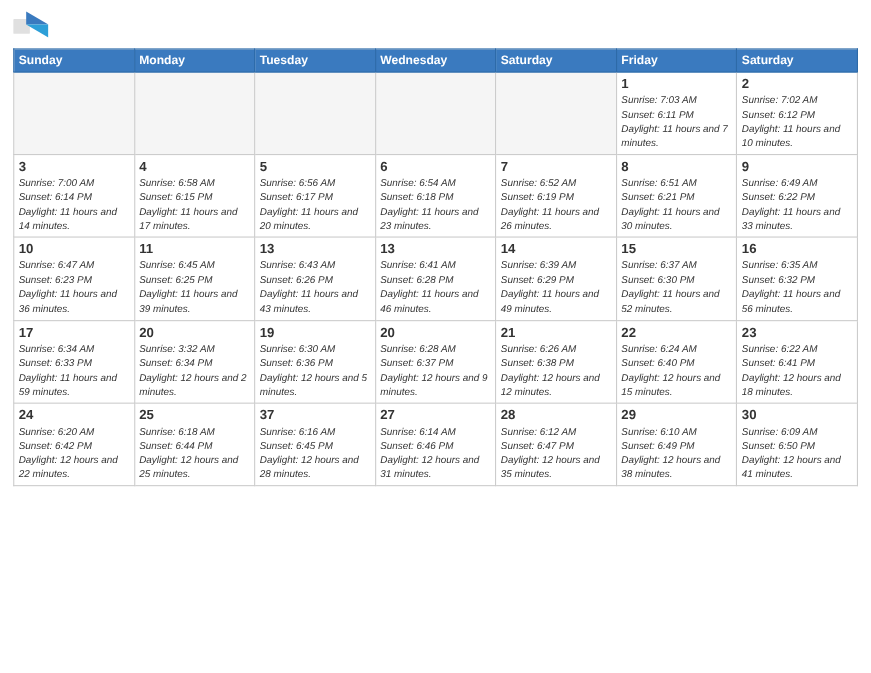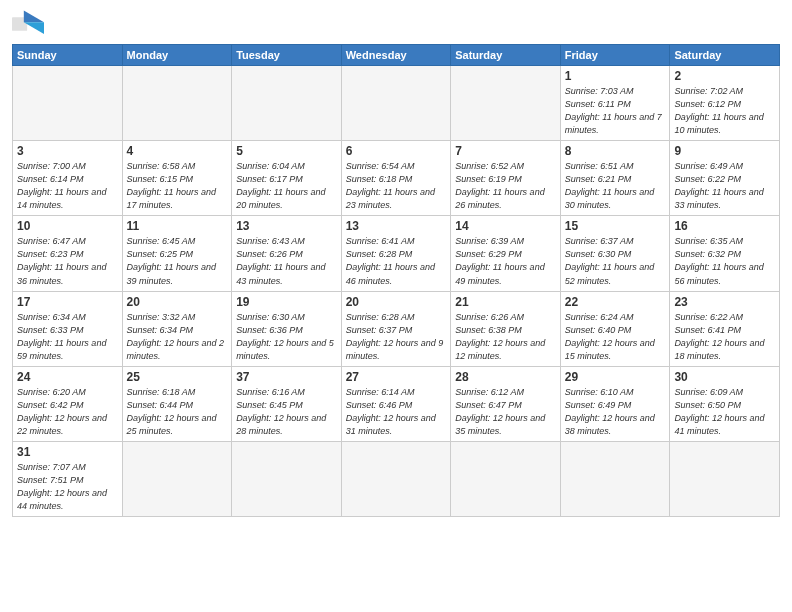--- a/index.html
+++ b/index.html
@@ -165,21 +165,21 @@
           </td>
           <td>
             <span class="day-num">4</span>
             <div class="day-info">Sunrise: 6:58 AM
 Sunset: 6:15 PM
 Daylight: 11 hours
 and 17 minutes.</div>
           </td>
           <td>
             <span class="day-num">5</span>
-            <div class="day-info">Sunrise: 6:04 AM
+            <div class="day-info">Sunrise: 6:56 AM
 Sunset: 6:17 PM
 Daylight: 11 hours
 and 20 minutes.</div>
           </td>
           <td>
             <span class="day-num">6</span>
             <div class="day-info">Sunrise: 6:54 AM
 Sunset: 6:18 PM
 Daylight: 11 hours
 and 23 minutes.</div>
@@ -351,31 +351,16 @@
 Daylight: 12 hours
 and 38 minutes.</div>
           </td>
           <td>
             <span class="day-num">30</span>
             <div class="day-info">Sunrise: 6:09 AM
 Sunset: 6:50 PM
 Daylight: 12 hours
 and 41 minutes.</div>
           </td>
-        </tr>
-        <tr>
-          <td class="last-row">
-            <span class="day-num">31</span>
-            <div class="day-info">Sunrise: 7:07 AM
-Sunset: 7:51 PM
-Daylight: 12 hours
-and 44 minutes.</div>
-          </td>
-          <td class="empty last-row"></td>
-          <td class="empty last-row"></td>
-          <td class="empty last-row"></td>
-          <td class="empty last-row"></td>
-          <td class="empty last-row"></td>
-          <td class="empty last-row"></td>
         </tr>
       </tbody>
   </table>
 </div>
 
 </body></html>

